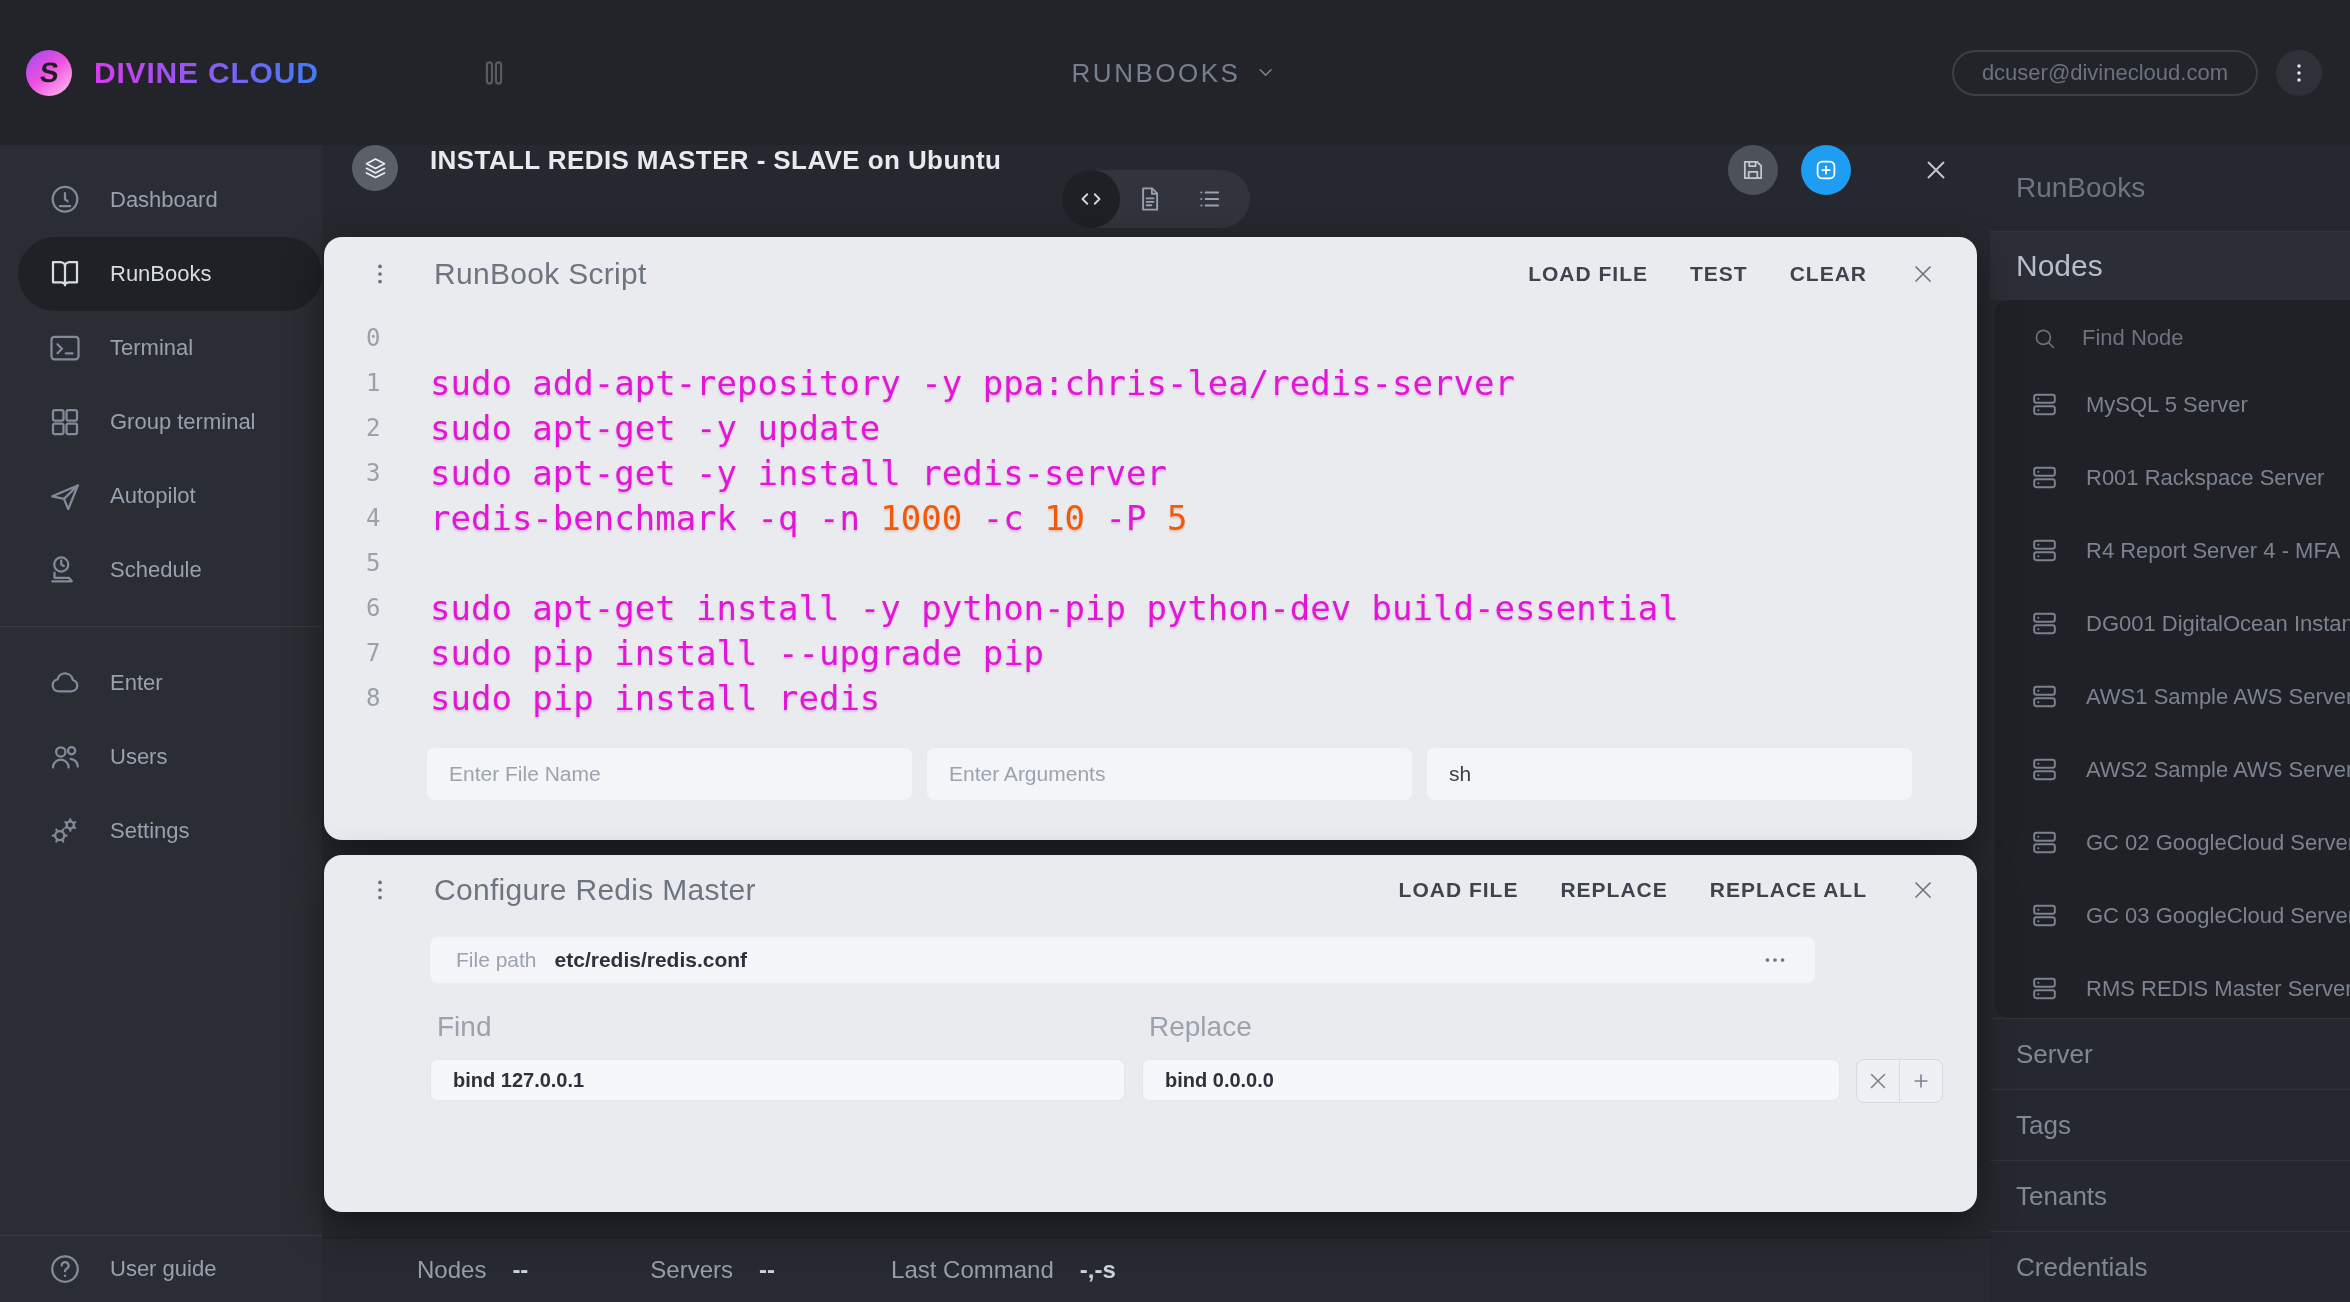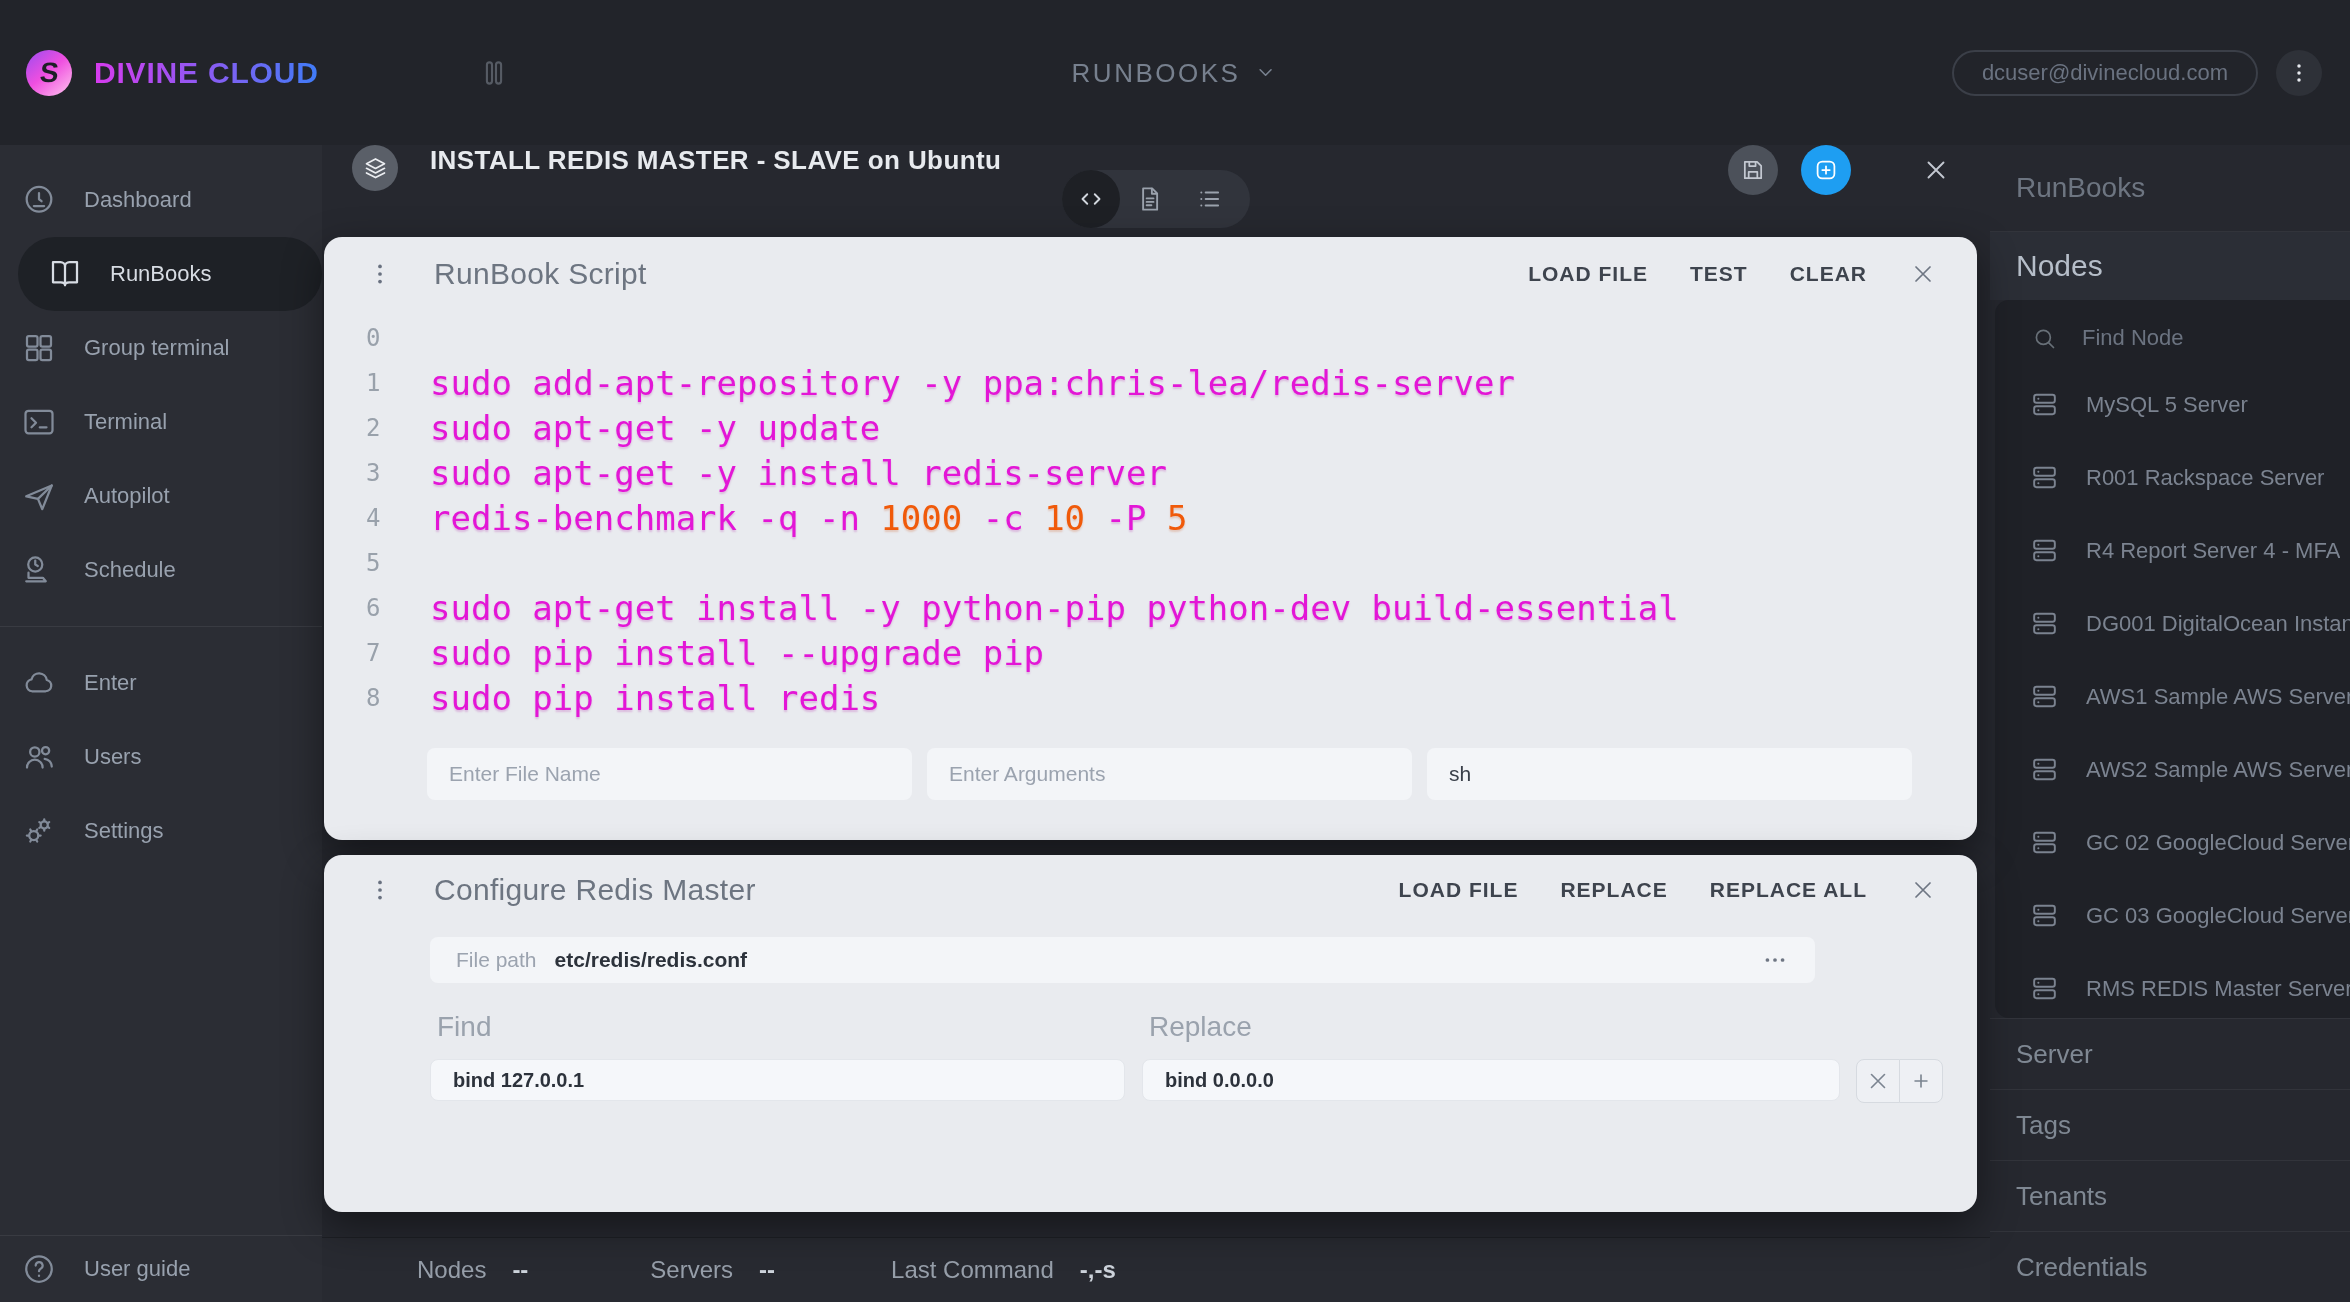--- a/index.html
+++ b/index.html
@@ -23,21 +23,21 @@
   .context{position:absolute; left:50%; top:50%; transform:translate(-50%,-50%); display:flex; align-items:center; gap:12px;}
   .context-label{font-size:26px; color:#77808e; letter-spacing:2.5px;}
   .context .ico{width:26px; height:26px; color:#77808e;}
   .top-right{margin-left:auto; display:flex; align-items:center; gap:18px;}
   .email-pill{height:46px; border:2px solid #3b3f48; border-radius:24px; padding:0 28px; display:flex; align-items:center; font-size:22px; color:#6a7280;}
   .kebab-btn{width:46px; height:46px; border-radius:50%; background:#2e3138; color:#e7eaef; display:flex; align-items:center; justify-content:center;}
   .kebab-btn .ico{width:26px; height:26px;}
 
   
   .left-sidebar{background:#2b2d34; display:flex; flex-direction:column; padding-top:18px;}
-  .side-item{height:74px; display:flex; align-items:center; padding-left:21px; gap:27px; color:#98a1ae; cursor:pointer;}
+  .side-item{height:74px; display:flex; align-items:center; padding-left:47px; gap:27px; color:#98a1ae; cursor:pointer;}
   .side-item .ico{width:36px; height:36px; color:#828b99; flex:0 0 auto;}
   .side-item .lbl{font-size:22px;}
   .side-item.active{background:#1e2126; border-radius:38px; margin-left:18px; padding-left:29px; margin-right:0; color:#d7dce3;}
   .side-item.active .ico{color:#d7dce3;}
   .side-divider{height:1px; background:rgba(255,255,255,.07); margin:19px 0;}
   .side-spacer{flex:1;}
   .side-footer{border-top:1px solid rgba(255,255,255,.07);}
   .side-footer .side-item{height:66px;}
 
   
@@ -175,37 +175,37 @@
             <svg viewBox="0 0 24 24">
               <path d="M12 6.8C12 5.2 10.7 4 9 4H4v13.5h5.2c1.6 0 2.8.6 2.8 2 0-1.4 1.2-2 2.8-2H20V4h-5c-1.7 0-3 1.2-3 2.8z"></path>
               <path d="M12 7v12"></path>
             </svg>
           </span>
           <span class="lbl">RunBooks</span>
         </div>
         <div class="side-item">
           <span class="ico">
             <svg viewBox="0 0 24 24">
+              <rect x="3" y="4.5" width="18" height="15" rx="2"></rect>
+              <path d="M7 9.5l3 3-3 3"></path>
+              <path d="M12.5 15.5H17"></path>
+            </svg>
+          </span>
+          <span class="lbl">Terminal</span>
+        </div>
+        <div class="side-item">
+          <span class="ico">
+            <svg viewBox="0 0 24 24">
               <rect x="4" y="4" width="7" height="7" rx="1.2"></rect>
               <rect x="13" y="4" width="7" height="7" rx="1.2"></rect>
               <rect x="4" y="13" width="7" height="7" rx="1.2"></rect>
               <rect x="13" y="13" width="7" height="7" rx="1.2"></rect>
             </svg>
           </span>
           <span class="lbl">Group terminal</span>
-        </div>
-        <div class="side-item">
-          <span class="ico">
-            <svg viewBox="0 0 24 24">
-              <rect x="3" y="4.5" width="18" height="15" rx="2"></rect>
-              <path d="M7 9.5l3 3-3 3"></path>
-              <path d="M12.5 15.5H17"></path>
-            </svg>
-          </span>
-          <span class="lbl">Terminal</span>
         </div>
         <div class="side-item">
           <span class="ico">
             <svg viewBox="0 0 24 24">
               <path d="M3.5 12.2L20.5 5l-6.3 15.8-2.9-6.9z"></path>
               <path d="M11.3 13.9L20.5 5"></path>
             </svg>
           </span>
           <span class="lbl">Autopilot</span>
         </div>

